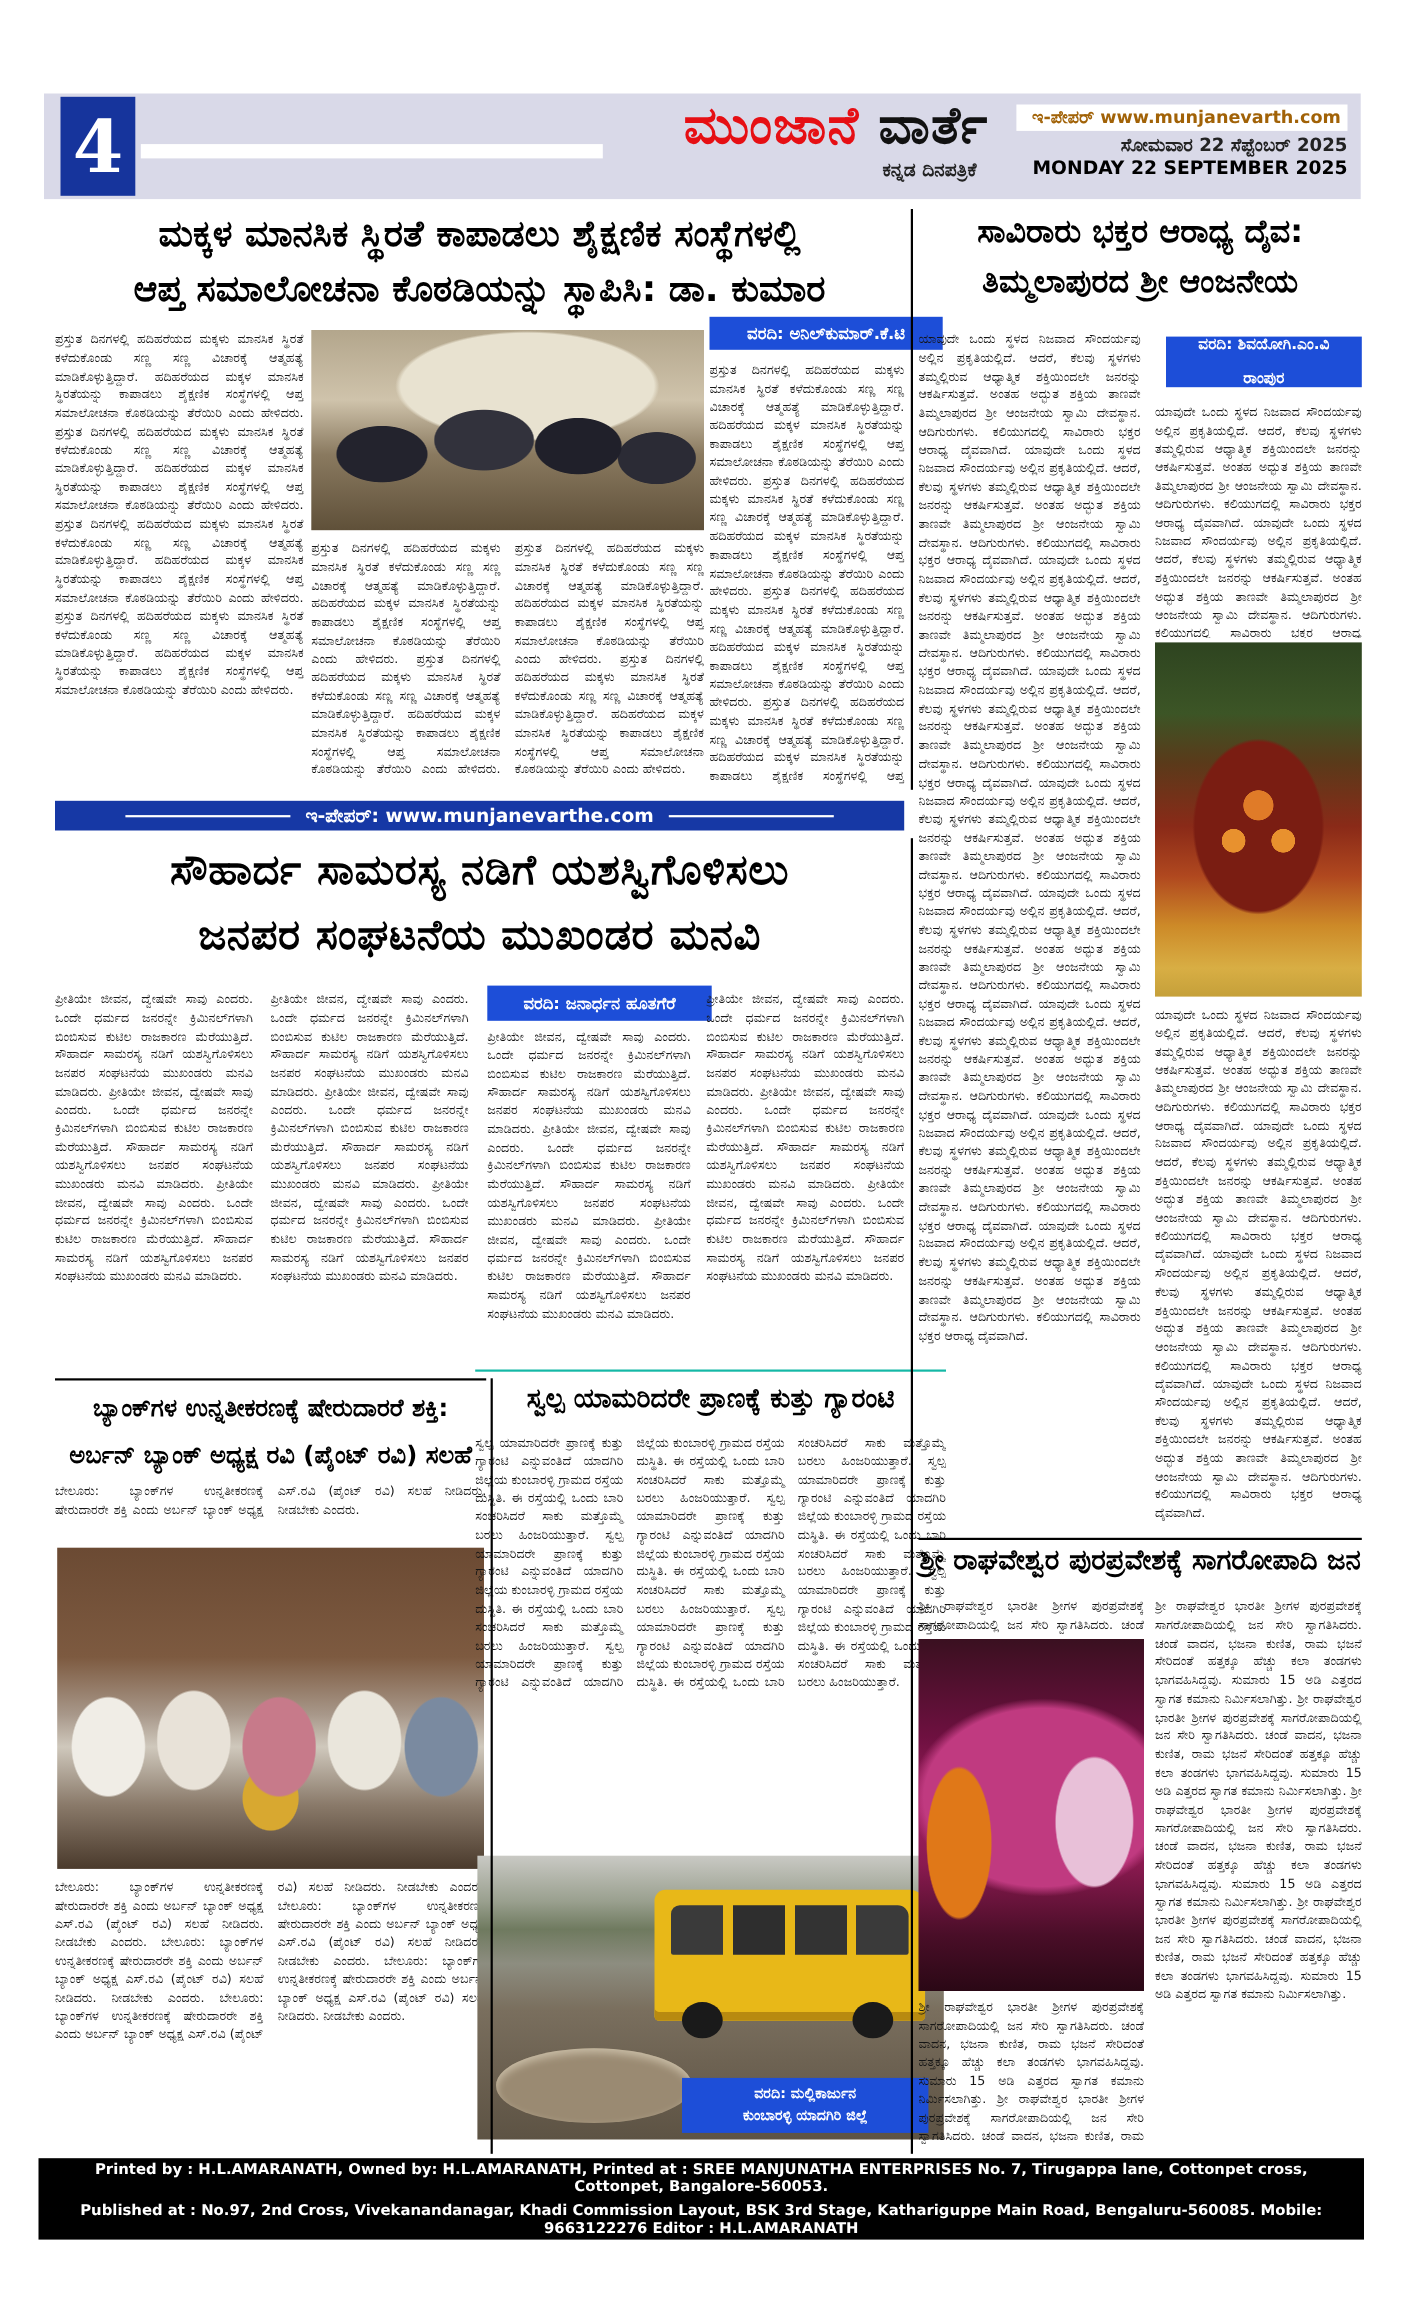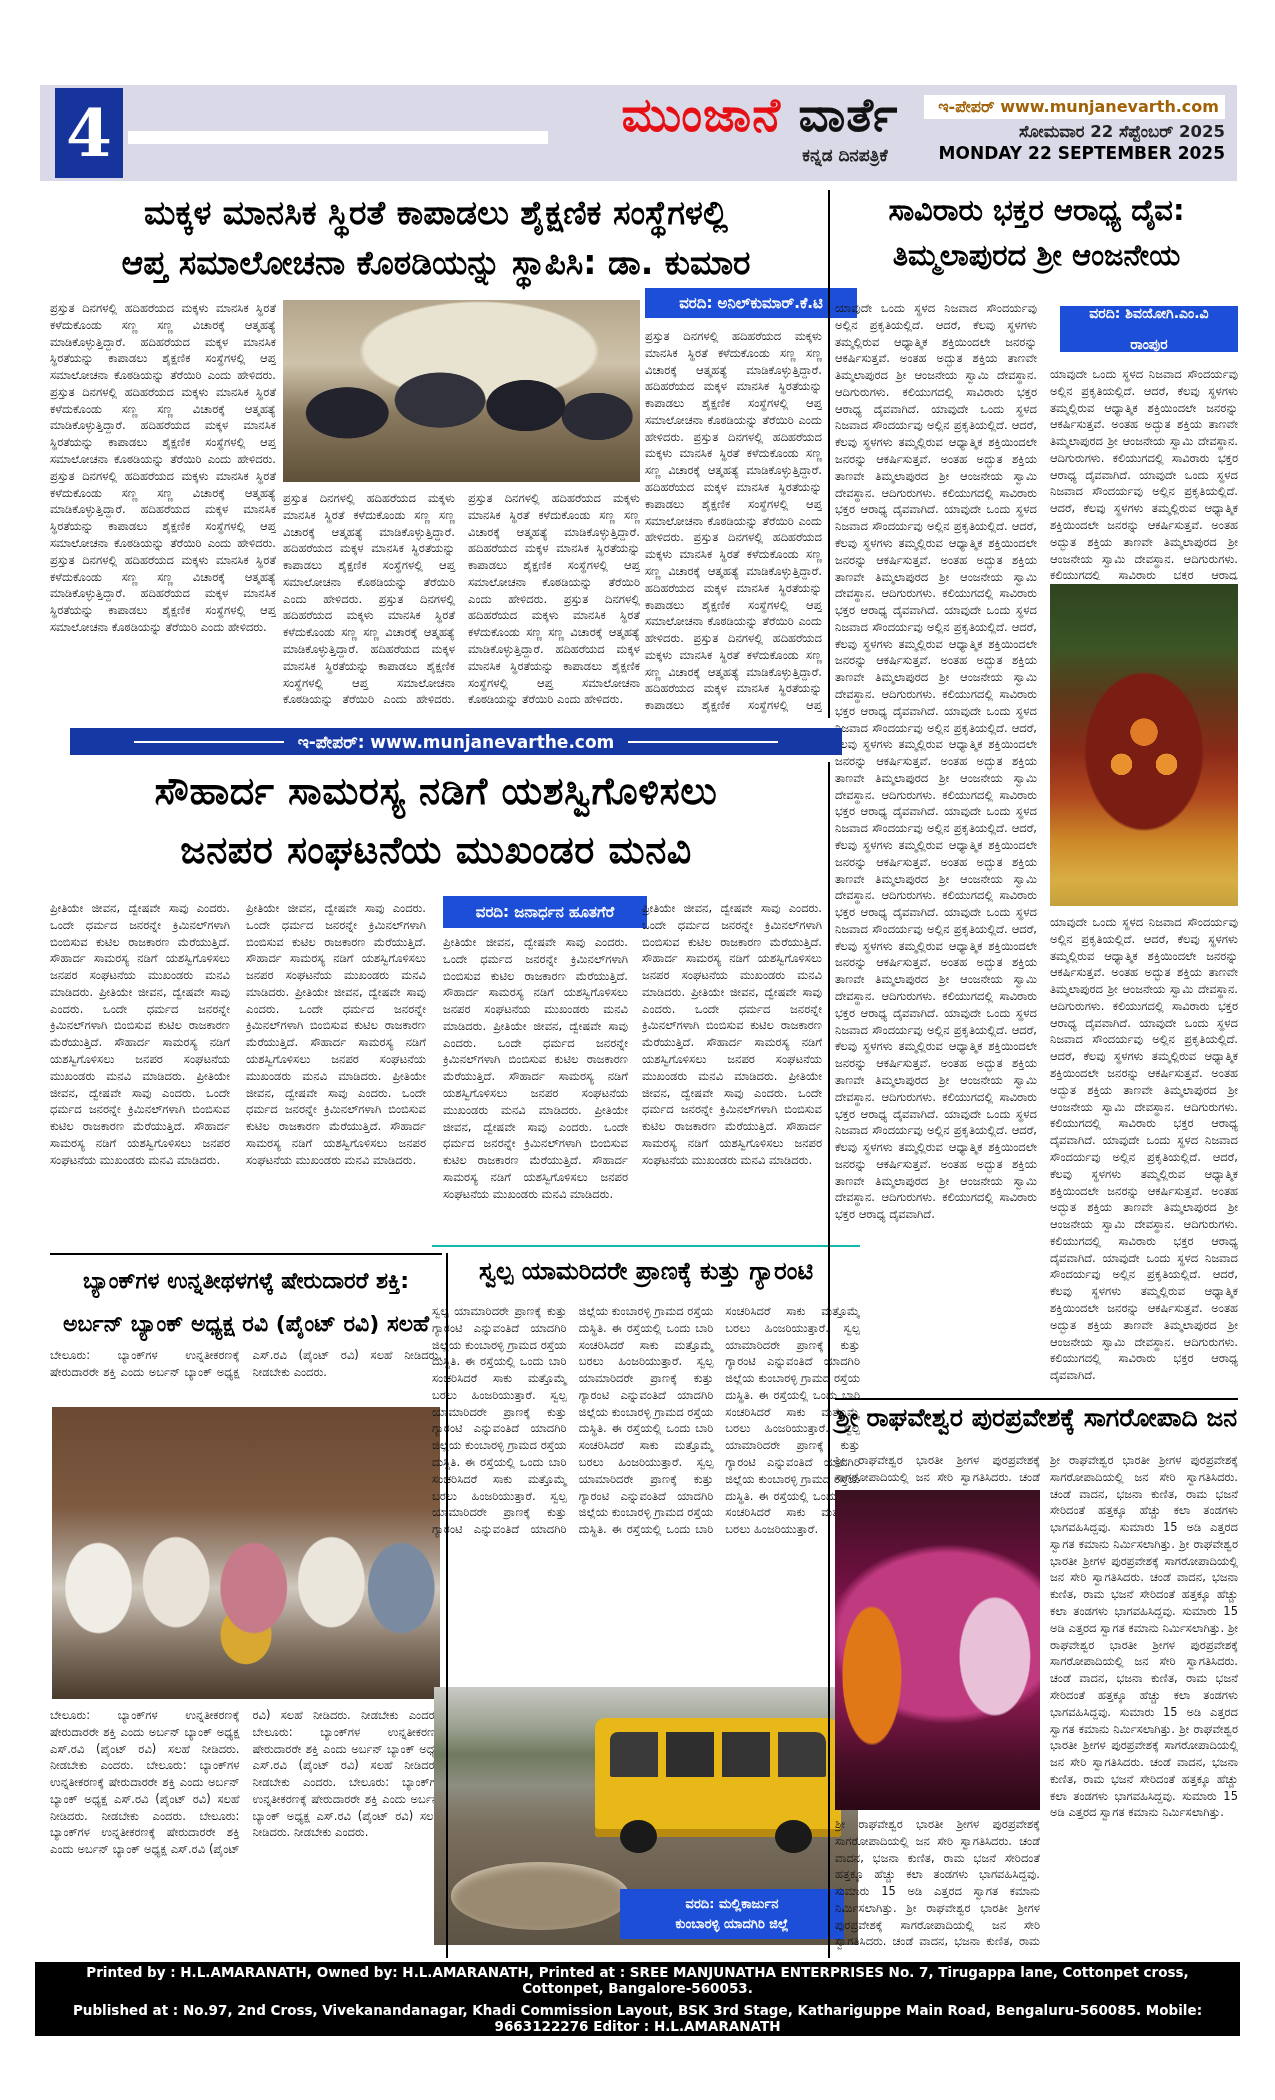--- a/index.html
+++ b/index.html
@@ -49,21 +49,21 @@
   .art-anjaneya .headline { font-size:29px; line-height:1.55; }
   .anj-byline { position:absolute; left:225px; top:118px; width:178px; height:46px; font-size:14px; line-height:1.4;gap:11px; }
   .anj-colA { position:absolute; left:0; top:112px; width:202px; height:1093px; }
   .anj-colB-top { position:absolute; left:215px; top:178px; width:188px; height:214px; }
   .anj-photo { position:absolute; left:215px; top:396px; width:188px; height:322px; }
   .anj-colB-bot { position:absolute; left:215px; top:726px; width:188px; height:479px; }
 
   
   .mid-banner { position:absolute; left:50px; top:728px; width:772px; height:27px; background:#1638a5;
                 color:#fff; display:flex; align-items:center; justify-content:center; gap:14px;
-                font-size:17px; font-weight:bold;margin-left:20px; }
+                font-size:17px; font-weight:bold; }
   .mid-banner .line { width:150px; height:2px; background:#fff; }
 
   
   .art-souharda { position:absolute; left:50px; top:762px; width:772px; height:452px; }
   .art-souharda .headline { font-size:38px; line-height:1.55; letter-spacing:0.5px; }
   .sou-byline { position:absolute; left:393px; top:134px; width:204px; height:32px; font-size:15px; }
   .sou-colA { position:absolute; left:0;   top:138px; width:180px; height:312px; }
   .sou-colB { position:absolute; left:196px; top:138px; width:180px; height:312px; }
   .sou-colC { position:absolute; left:393px; top:172px; width:185px; height:278px; }
   .sou-colD { position:absolute; left:592px; top:138px; width:180px; height:312px; }
@@ -187,21 +187,21 @@
     <div class="headline">ಸೌಹಾರ್ದ ಸಾಮರಸ್ಯ ನಡಿಗೆ ಯಶಸ್ವಿಗೊಳಿಸಲು</div>
     <div class="headline">ಜನಪರ ಸಂಘಟನೆಯ ಮುಖಂಡರ ಮನವಿ</div>
     <div class="bodytxt sou-colA">ಪ್ರೀತಿಯೇ ಜೀವನ, ದ್ವೇಷವೇ ಸಾವು ಎಂದರು. ಒಂದೇ ಧರ್ಮದ ಜನರನ್ನೇ ಕ್ರಿಮಿನಲ್‌ಗಳಾಗಿ ಬಿಂಬಿಸುವ ಕುಟಿಲ ರಾಜಕಾರಣ ಮೆರೆಯುತ್ತಿದೆ. ಸೌಹಾರ್ದ ಸಾಮರಸ್ಯ ನಡಿಗೆ ಯಶಸ್ವಿಗೊಳಿಸಲು ಜನಪರ ಸಂಘಟನೆಯ ಮುಖಂಡರು ಮನವಿ ಮಾಡಿದರು. ಪ್ರೀತಿಯೇ ಜೀವನ, ದ್ವೇಷವೇ ಸಾವು ಎಂದರು. ಒಂದೇ ಧರ್ಮದ ಜನರನ್ನೇ ಕ್ರಿಮಿನಲ್‌ಗಳಾಗಿ ಬಿಂಬಿಸುವ ಕುಟಿಲ ರಾಜಕಾರಣ ಮೆರೆಯುತ್ತಿದೆ. ಸೌಹಾರ್ದ ಸಾಮರಸ್ಯ ನಡಿಗೆ ಯಶಸ್ವಿಗೊಳಿಸಲು ಜನಪರ ಸಂಘಟನೆಯ ಮುಖಂಡರು ಮನವಿ ಮಾಡಿದರು. ಪ್ರೀತಿಯೇ ಜೀವನ, ದ್ವೇಷವೇ ಸಾವು ಎಂದರು. ಒಂದೇ ಧರ್ಮದ ಜನರನ್ನೇ ಕ್ರಿಮಿನಲ್‌ಗಳಾಗಿ ಬಿಂಬಿಸುವ ಕುಟಿಲ ರಾಜಕಾರಣ ಮೆರೆಯುತ್ತಿದೆ. ಸೌಹಾರ್ದ ಸಾಮರಸ್ಯ ನಡಿಗೆ ಯಶಸ್ವಿಗೊಳಿಸಲು ಜನಪರ ಸಂಘಟನೆಯ ಮುಖಂಡರು ಮನವಿ ಮಾಡಿದರು.</div>
     <div class="bodytxt sou-colB">ಪ್ರೀತಿಯೇ ಜೀವನ, ದ್ವೇಷವೇ ಸಾವು ಎಂದರು. ಒಂದೇ ಧರ್ಮದ ಜನರನ್ನೇ ಕ್ರಿಮಿನಲ್‌ಗಳಾಗಿ ಬಿಂಬಿಸುವ ಕುಟಿಲ ರಾಜಕಾರಣ ಮೆರೆಯುತ್ತಿದೆ. ಸೌಹಾರ್ದ ಸಾಮರಸ್ಯ ನಡಿಗೆ ಯಶಸ್ವಿಗೊಳಿಸಲು ಜನಪರ ಸಂಘಟನೆಯ ಮುಖಂಡರು ಮನವಿ ಮಾಡಿದರು. ಪ್ರೀತಿಯೇ ಜೀವನ, ದ್ವೇಷವೇ ಸಾವು ಎಂದರು. ಒಂದೇ ಧರ್ಮದ ಜನರನ್ನೇ ಕ್ರಿಮಿನಲ್‌ಗಳಾಗಿ ಬಿಂಬಿಸುವ ಕುಟಿಲ ರಾಜಕಾರಣ ಮೆರೆಯುತ್ತಿದೆ. ಸೌಹಾರ್ದ ಸಾಮರಸ್ಯ ನಡಿಗೆ ಯಶಸ್ವಿಗೊಳಿಸಲು ಜನಪರ ಸಂಘಟನೆಯ ಮುಖಂಡರು ಮನವಿ ಮಾಡಿದರು. ಪ್ರೀತಿಯೇ ಜೀವನ, ದ್ವೇಷವೇ ಸಾವು ಎಂದರು. ಒಂದೇ ಧರ್ಮದ ಜನರನ್ನೇ ಕ್ರಿಮಿನಲ್‌ಗಳಾಗಿ ಬಿಂಬಿಸುವ ಕುಟಿಲ ರಾಜಕಾರಣ ಮೆರೆಯುತ್ತಿದೆ. ಸೌಹಾರ್ದ ಸಾಮರಸ್ಯ ನಡಿಗೆ ಯಶಸ್ವಿಗೊಳಿಸಲು ಜನಪರ ಸಂಘಟನೆಯ ಮುಖಂಡರು ಮನವಿ ಮಾಡಿದರು.</div>
     <div class="byline-box sou-byline">ವರದಿ: ಜನಾರ್ಧನ ಹೂತಗೆರೆ</div>
     <div class="bodytxt sou-colC">ಪ್ರೀತಿಯೇ ಜೀವನ, ದ್ವೇಷವೇ ಸಾವು ಎಂದರು. ಒಂದೇ ಧರ್ಮದ ಜನರನ್ನೇ ಕ್ರಿಮಿನಲ್‌ಗಳಾಗಿ ಬಿಂಬಿಸುವ ಕುಟಿಲ ರಾಜಕಾರಣ ಮೆರೆಯುತ್ತಿದೆ. ಸೌಹಾರ್ದ ಸಾಮರಸ್ಯ ನಡಿಗೆ ಯಶಸ್ವಿಗೊಳಿಸಲು ಜನಪರ ಸಂಘಟನೆಯ ಮುಖಂಡರು ಮನವಿ ಮಾಡಿದರು. ಪ್ರೀತಿಯೇ ಜೀವನ, ದ್ವೇಷವೇ ಸಾವು ಎಂದರು. ಒಂದೇ ಧರ್ಮದ ಜನರನ್ನೇ ಕ್ರಿಮಿನಲ್‌ಗಳಾಗಿ ಬಿಂಬಿಸುವ ಕುಟಿಲ ರಾಜಕಾರಣ ಮೆರೆಯುತ್ತಿದೆ. ಸೌಹಾರ್ದ ಸಾಮರಸ್ಯ ನಡಿಗೆ ಯಶಸ್ವಿಗೊಳಿಸಲು ಜನಪರ ಸಂಘಟನೆಯ ಮುಖಂಡರು ಮನವಿ ಮಾಡಿದರು. ಪ್ರೀತಿಯೇ ಜೀವನ, ದ್ವೇಷವೇ ಸಾವು ಎಂದರು. ಒಂದೇ ಧರ್ಮದ ಜನರನ್ನೇ ಕ್ರಿಮಿನಲ್‌ಗಳಾಗಿ ಬಿಂಬಿಸುವ ಕುಟಿಲ ರಾಜಕಾರಣ ಮೆರೆಯುತ್ತಿದೆ. ಸೌಹಾರ್ದ ಸಾಮರಸ್ಯ ನಡಿಗೆ ಯಶಸ್ವಿಗೊಳಿಸಲು ಜನಪರ ಸಂಘಟನೆಯ ಮುಖಂಡರು ಮನವಿ ಮಾಡಿದರು.</div>
     <div class="bodytxt sou-colD">ಪ್ರೀತಿಯೇ ಜೀವನ, ದ್ವೇಷವೇ ಸಾವು ಎಂದರು. ಒಂದೇ ಧರ್ಮದ ಜನರನ್ನೇ ಕ್ರಿಮಿನಲ್‌ಗಳಾಗಿ ಬಿಂಬಿಸುವ ಕುಟಿಲ ರಾಜಕಾರಣ ಮೆರೆಯುತ್ತಿದೆ. ಸೌಹಾರ್ದ ಸಾಮರಸ್ಯ ನಡಿಗೆ ಯಶಸ್ವಿಗೊಳಿಸಲು ಜನಪರ ಸಂಘಟನೆಯ ಮುಖಂಡರು ಮನವಿ ಮಾಡಿದರು. ಪ್ರೀತಿಯೇ ಜೀವನ, ದ್ವೇಷವೇ ಸಾವು ಎಂದರು. ಒಂದೇ ಧರ್ಮದ ಜನರನ್ನೇ ಕ್ರಿಮಿನಲ್‌ಗಳಾಗಿ ಬಿಂಬಿಸುವ ಕುಟಿಲ ರಾಜಕಾರಣ ಮೆರೆಯುತ್ತಿದೆ. ಸೌಹಾರ್ದ ಸಾಮರಸ್ಯ ನಡಿಗೆ ಯಶಸ್ವಿಗೊಳಿಸಲು ಜನಪರ ಸಂಘಟನೆಯ ಮುಖಂಡರು ಮನವಿ ಮಾಡಿದರು. ಪ್ರೀತಿಯೇ ಜೀವನ, ದ್ವೇಷವೇ ಸಾವು ಎಂದರು. ಒಂದೇ ಧರ್ಮದ ಜನರನ್ನೇ ಕ್ರಿಮಿನಲ್‌ಗಳಾಗಿ ಬಿಂಬಿಸುವ ಕುಟಿಲ ರಾಜಕಾರಣ ಮೆರೆಯುತ್ತಿದೆ. ಸೌಹಾರ್ದ ಸಾಮರಸ್ಯ ನಡಿಗೆ ಯಶಸ್ವಿಗೊಳಿಸಲು ಜನಪರ ಸಂಘಟನೆಯ ಮುಖಂಡರು ಮನವಿ ಮಾಡಿದರು.</div>
   </div>
 
   <div class="art-bank">
-    <div class="headline">ಬ್ಯಾಂಕ್‌ಗಳ ಉನ್ನತೀಥಳಗಳ್ಕೆ ಷೇರುದಾರರೆ ಶಕ್ತಿ:</div>
+    <div class="headline">ಬ್ಯಾಂಕ್‌ಗಳ ಉನ್ನತೀಕರಣಕ್ಕೆ ಷೇರುದಾರರೆ ಶಕ್ತಿ:</div>
     <div class="headline">ಅರ್ಬನ್ ಬ್ಯಾಂಕ್ ಅಧ್ಯಕ್ಷ ರವಿ (ಪೈಂಟ್ ರವಿ) ಸಲಹೆ</div>
     <div class="bodytxt cols2 bank-lead">ಬೇಲೂರು: ಬ್ಯಾಂಕ್‌ಗಳ ಉನ್ನತೀಕರಣಕ್ಕೆ ಷೇರುದಾರರೇ ಶಕ್ತಿ ಎಂದು ಅರ್ಬನ್ ಬ್ಯಾಂಕ್ ಅಧ್ಯಕ್ಷ ಎಸ್.ರವಿ (ಪೈಂಟ್ ರವಿ) ಸಲಹೆ ನೀಡಿದರು. ನೀಡಬೇಕು ಎಂದರು.</div>
     <div class="photo bank-photo photo-group"></div>
     <div class="bodytxt cols2 bank-bot">ಬೇಲೂರು: ಬ್ಯಾಂಕ್‌ಗಳ ಉನ್ನತೀಕರಣಕ್ಕೆ ಷೇರುದಾರರೇ ಶಕ್ತಿ ಎಂದು ಅರ್ಬನ್ ಬ್ಯಾಂಕ್ ಅಧ್ಯಕ್ಷ ಎಸ್.ರವಿ (ಪೈಂಟ್ ರವಿ) ಸಲಹೆ ನೀಡಿದರು. ನೀಡಬೇಕು ಎಂದರು. ಬೇಲೂರು: ಬ್ಯಾಂಕ್‌ಗಳ ಉನ್ನತೀಕರಣಕ್ಕೆ ಷೇರುದಾರರೇ ಶಕ್ತಿ ಎಂದು ಅರ್ಬನ್ ಬ್ಯಾಂಕ್ ಅಧ್ಯಕ್ಷ ಎಸ್.ರವಿ (ಪೈಂಟ್ ರವಿ) ಸಲಹೆ ನೀಡಿದರು. ನೀಡಬೇಕು ಎಂದರು. ಬೇಲೂರು: ಬ್ಯಾಂಕ್‌ಗಳ ಉನ್ನತೀಕರಣಕ್ಕೆ ಷೇರುದಾರರೇ ಶಕ್ತಿ ಎಂದು ಅರ್ಬನ್ ಬ್ಯಾಂಕ್ ಅಧ್ಯಕ್ಷ ಎಸ್.ರವಿ (ಪೈಂಟ್ ರವಿ) ಸಲಹೆ ನೀಡಿದರು. ನೀಡಬೇಕು ಎಂದರು. ಬೇಲೂರು: ಬ್ಯಾಂಕ್‌ಗಳ ಉನ್ನತೀಕರಣಕ್ಕೆ ಷೇರುದಾರರೇ ಶಕ್ತಿ ಎಂದು ಅರ್ಬನ್ ಬ್ಯಾಂಕ್ ಅಧ್ಯಕ್ಷ ಎಸ್.ರವಿ (ಪೈಂಟ್ ರವಿ) ಸಲಹೆ ನೀಡಿದರು. ನೀಡಬೇಕು ಎಂದರು. ಬೇಲೂರು: ಬ್ಯಾಂಕ್‌ಗಳ ಉನ್ನತೀಕರಣಕ್ಕೆ ಷೇರುದಾರರೇ ಶಕ್ತಿ ಎಂದು ಅರ್ಬನ್ ಬ್ಯಾಂಕ್ ಅಧ್ಯಕ್ಷ ಎಸ್.ರವಿ (ಪೈಂಟ್ ರವಿ) ಸಲಹೆ ನೀಡಿದರು. ನೀಡಬೇಕು ಎಂದರು.</div>
   </div>
 
   <div class="art-road">
     <div class="headline">ಸ್ವಲ್ಪ ಯಾಮರಿದರೇ ಪ್ರಾಣಕ್ಕೆ ಕುತ್ತು ಗ್ಯಾರಂಟಿ</div>
     <div class="bodytxt cols3 road-cols">ಸ್ವಲ್ಪ ಯಾಮಾರಿದರೇ ಪ್ರಾಣಕ್ಕೆ ಕುತ್ತು ಗ್ಯಾರಂಟಿ ಎನ್ನುವಂತಿದೆ ಯಾದಗಿರಿ ಜಿಲ್ಲೆಯ ಕುಂಬಾರಳ್ಳಿ ಗ್ರಾಮದ ರಸ್ತೆಯ ದುಸ್ಥಿತಿ. ಈ ರಸ್ತೆಯಲ್ಲಿ ಒಂದು ಬಾರಿ ಸಂಚರಿಸಿದರೆ ಸಾಕು ಮತ್ತೊಮ್ಮೆ ಬರಲು ಹಿಂಜರಿಯುತ್ತಾರೆ. ಸ್ವಲ್ಪ ಯಾಮಾರಿದರೇ ಪ್ರಾಣಕ್ಕೆ ಕುತ್ತು ಗ್ಯಾರಂಟಿ ಎನ್ನುವಂತಿದೆ ಯಾದಗಿರಿ ಜಿಲ್ಲೆಯ ಕುಂಬಾರಳ್ಳಿ ಗ್ರಾಮದ ರಸ್ತೆಯ ದುಸ್ಥಿತಿ. ಈ ರಸ್ತೆಯಲ್ಲಿ ಒಂದು ಬಾರಿ ಸಂಚರಿಸಿದರೆ ಸಾಕು ಮತ್ತೊಮ್ಮೆ ಬರಲು ಹಿಂಜರಿಯುತ್ತಾರೆ. ಸ್ವಲ್ಪ ಯಾಮಾರಿದರೇ ಪ್ರಾಣಕ್ಕೆ ಕುತ್ತು ಗ್ಯಾರಂಟಿ ಎನ್ನುವಂತಿದೆ ಯಾದಗಿರಿ ಜಿಲ್ಲೆಯ ಕುಂಬಾರಳ್ಳಿ ಗ್ರಾಮದ ರಸ್ತೆಯ ದುಸ್ಥಿತಿ. ಈ ರಸ್ತೆಯಲ್ಲಿ ಒಂದು ಬಾರಿ ಸಂಚರಿಸಿದರೆ ಸಾಕು ಮತ್ತೊಮ್ಮೆ ಬರಲು ಹಿಂಜರಿಯುತ್ತಾರೆ. ಸ್ವಲ್ಪ ಯಾಮಾರಿದರೇ ಪ್ರಾಣಕ್ಕೆ ಕುತ್ತು ಗ್ಯಾರಂಟಿ ಎನ್ನುವಂತಿದೆ ಯಾದಗಿರಿ ಜಿಲ್ಲೆಯ ಕುಂಬಾರಳ್ಳಿ ಗ್ರಾಮದ ರಸ್ತೆಯ ದುಸ್ಥಿತಿ. ಈ ರಸ್ತೆಯಲ್ಲಿ ಒಂದು ಬಾರಿ ಸಂಚರಿಸಿದರೆ ಸಾಕು ಮತ್ತೊಮ್ಮೆ ಬರಲು ಹಿಂಜರಿಯುತ್ತಾರೆ. ಸ್ವಲ್ಪ ಯಾಮಾರಿದರೇ ಪ್ರಾಣಕ್ಕೆ ಕುತ್ತು ಗ್ಯಾರಂಟಿ ಎನ್ನುವಂತಿದೆ ಯಾದಗಿರಿ ಜಿಲ್ಲೆಯ ಕುಂಬಾರಳ್ಳಿ ಗ್ರಾಮದ ರಸ್ತೆಯ ದುಸ್ಥಿತಿ. ಈ ರಸ್ತೆಯಲ್ಲಿ ಒಂದು ಬಾರಿ ಸಂಚರಿಸಿದರೆ ಸಾಕು ಮತ್ತೊಮ್ಮೆ ಬರಲು ಹಿಂಜರಿಯುತ್ತಾರೆ. ಸ್ವಲ್ಪ ಯಾಮಾರಿದರೇ ಪ್ರಾಣಕ್ಕೆ ಕುತ್ತು ಗ್ಯಾರಂಟಿ ಎನ್ನುವಂತಿದೆ ಯಾದಗಿರಿ ಜಿಲ್ಲೆಯ ಕುಂಬಾರಳ್ಳಿ ಗ್ರಾಮದ ರಸ್ತೆಯ ದುಸ್ಥಿತಿ. ಈ ರಸ್ತೆಯಲ್ಲಿ ಒಂದು ಬಾರಿ ಸಂಚರಿಸಿದರೆ ಸಾಕು ಮತ್ತೊಮ್ಮೆ ಬರಲು ಹಿಂಜರಿಯುತ್ತಾರೆ. ಸ್ವಲ್ಪ ಯಾಮಾರಿದರೇ ಪ್ರಾಣಕ್ಕೆ ಕುತ್ತು ಗ್ಯಾರಂಟಿ ಎನ್ನುವಂತಿದೆ ಯಾದಗಿರಿ ಜಿಲ್ಲೆಯ ಕುಂಬಾರಳ್ಳಿ ಗ್ರಾಮದ ರಸ್ತೆಯ ದುಸ್ಥಿತಿ. ಈ ರಸ್ತೆಯಲ್ಲಿ ಒಂದು ಬಾರಿ ಸಂಚರಿಸಿದರೆ ಸಾಕು ಮತ್ತೊಮ್ಮೆ ಬರಲು ಹಿಂಜರಿಯುತ್ತಾರೆ.</div>
     <div class="photo road-photo photo-van">

